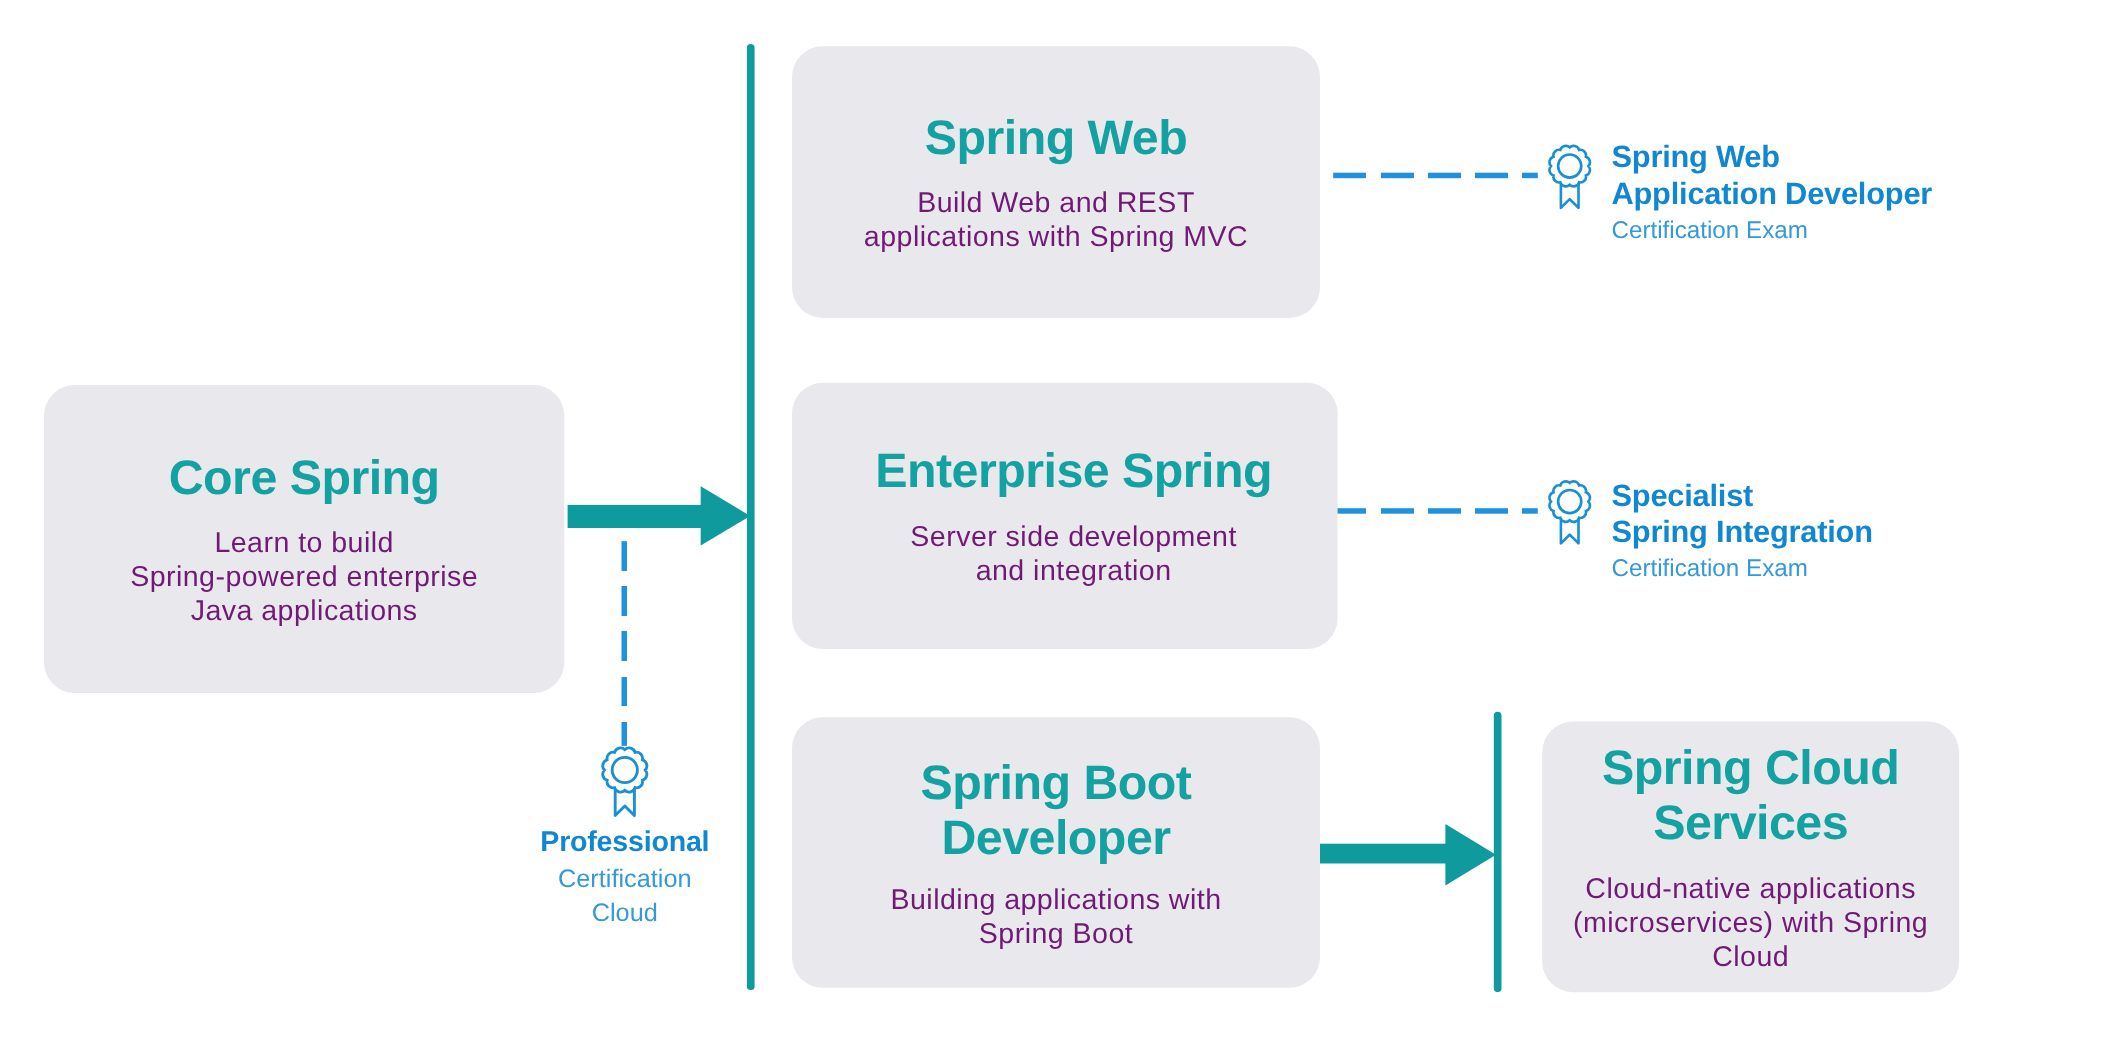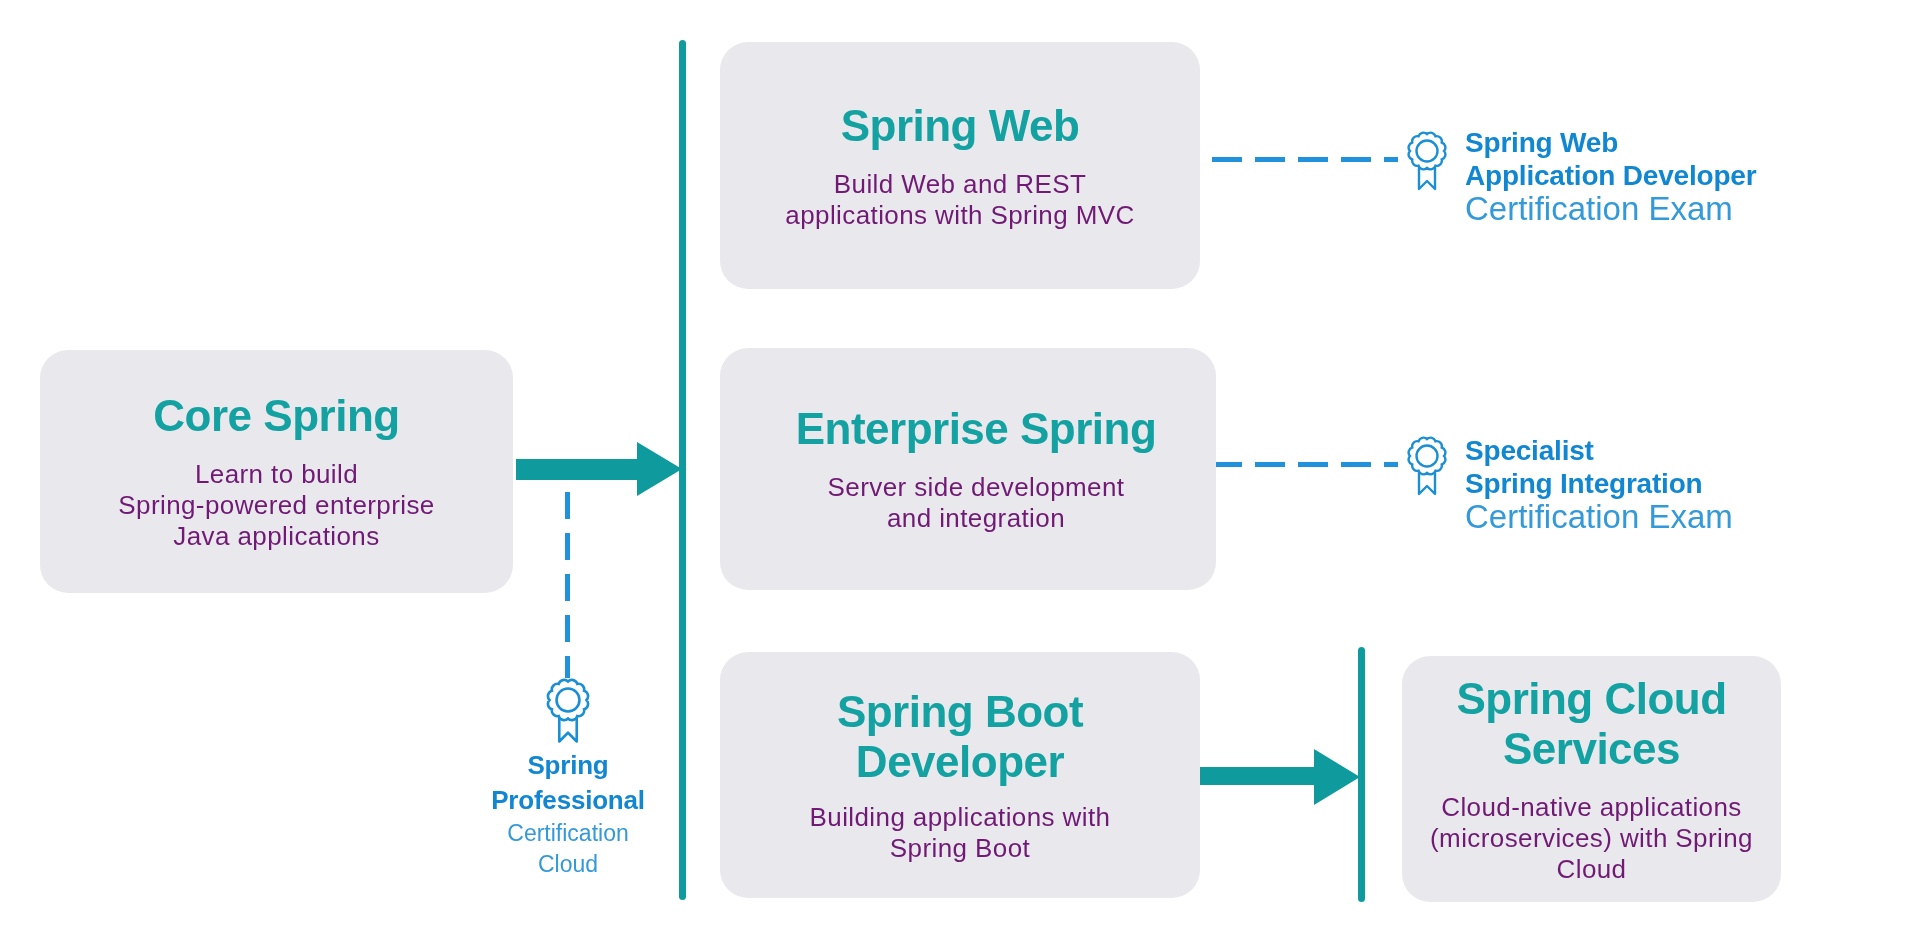--- a/index.html
+++ b/index.html
@@ -11,21 +11,21 @@
 
   
   .course-box {
     position:absolute;
     background:#E9E9ED;
     border-radius:28px;
     display:flex; flex-direction:column;
     align-items:center; justify-content:center;
     text-align:center; gap:18px;
   }
-  .box-core       { left:40px;   top:350px; width:473px; height:243px; }
+  .box-core       { left:40px;   top:350px; width:473px; height:280px; }
   .box-web        { left:720px;  top:42px;  width:480px; height:247px; }
   .box-enterprise { left:720px;  top:348px; width:480px; height:242px;padding-left:16px; }
   .box-boot       { left:720px;  top:652px; width:480px; height:246px;gap:15px; }
   .box-cloud      { left:1402px; top:656px; width:379px; height:246px; }
 
   .box-title { font-size:44px; font-weight:bold; color:#14A1A1; line-height:50px; letter-spacing:-0.5px; }
   .box-desc  { font-size:26px; font-weight:500; color:#701a75; line-height:31px; letter-spacing:0.4px; }
 
   
   .track-line { position:absolute; width:7px; background:#0F9B9D; border-radius:4px; }
@@ -55,21 +55,21 @@
   
   .badge-icon { position:absolute; }
   .badge-icon-web         { left:1405px; top:131px; }
   .badge-icon-integration { left:1405px; top:436px; }
   .badge-icon-professional{ left:544px;  top:678px; }
 
   .cert-text { position:absolute; }
   .cert-text-web         { left:1465px; top:126px; }
   .cert-text-integration { left:1465px; top:434px; }
   .cert-name { font-size:28px; font-weight:bold; color:#1287D1; line-height:33px; letter-spacing:-0.2px; }
-  .cert-type { font-size:33px; font-weight:normal; color:#3399D8; line-height:33px; }
+  .cert-type { font-size:22px; font-weight:normal; color:#3399D8; line-height:33px; }
 
   .cert-text-professional { left:418px; top:748px; width:300px; text-align:center; }
   .cert-text-professional .cert-name { font-size:26px; line-height:35px; }
   .cert-text-professional .cert-type { font-size:23px; line-height:31px; }
 </style>
 </head>
 <body>
 
 <div class="canvas">
 
@@ -160,19 +160,18 @@
     <div class="cert-name">Spring Integration</div>
     <div class="cert-type">Certification Exam</div>
   </div>
 
   <svg class="badge-icon badge-icon-professional" width="48" height="68" viewBox="0 0 44 62">
     <path d="M14 32 L14 58 L22 50 L30 58 L30 32" fill="#ffffff" stroke="#1B8FD4" stroke-width="2.4" stroke-linejoin="round"></path>
     <path d="M22 3 A5.2 5.2 0 0 1 30.5 5.28 A5.2 5.2 0 0 1 36.72 11.5 A5.2 5.2 0 0 1 39 20 A5.2 5.2 0 0 1 36.72 28.5 A5.2 5.2 0 0 1 30.5 34.72 A5.2 5.2 0 0 1 22 37 A5.2 5.2 0 0 1 13.5 34.72 A5.2 5.2 0 0 1 7.28 28.5 A5.2 5.2 0 0 1 5 20 A5.2 5.2 0 0 1 7.28 11.5 A5.2 5.2 0 0 1 13.5 5.28 A5.2 5.2 0 0 1 22 3 Z" fill="#ffffff" stroke="#1B8FD4" stroke-width="2.4"></path>
     <circle cx="22" cy="20" r="10.5" fill="none" stroke="#1B8FD4" stroke-width="2.4"></circle>
   </svg>
   <div class="cert-text cert-text-professional">
-    <div class="cert-name">Spring</div>
     <div class="cert-name">Professional</div>
     <div class="cert-type">Certification</div>
     <div class="cert-type">Cloud</div>
   </div>
 
 </div>
 
 </body></html>

